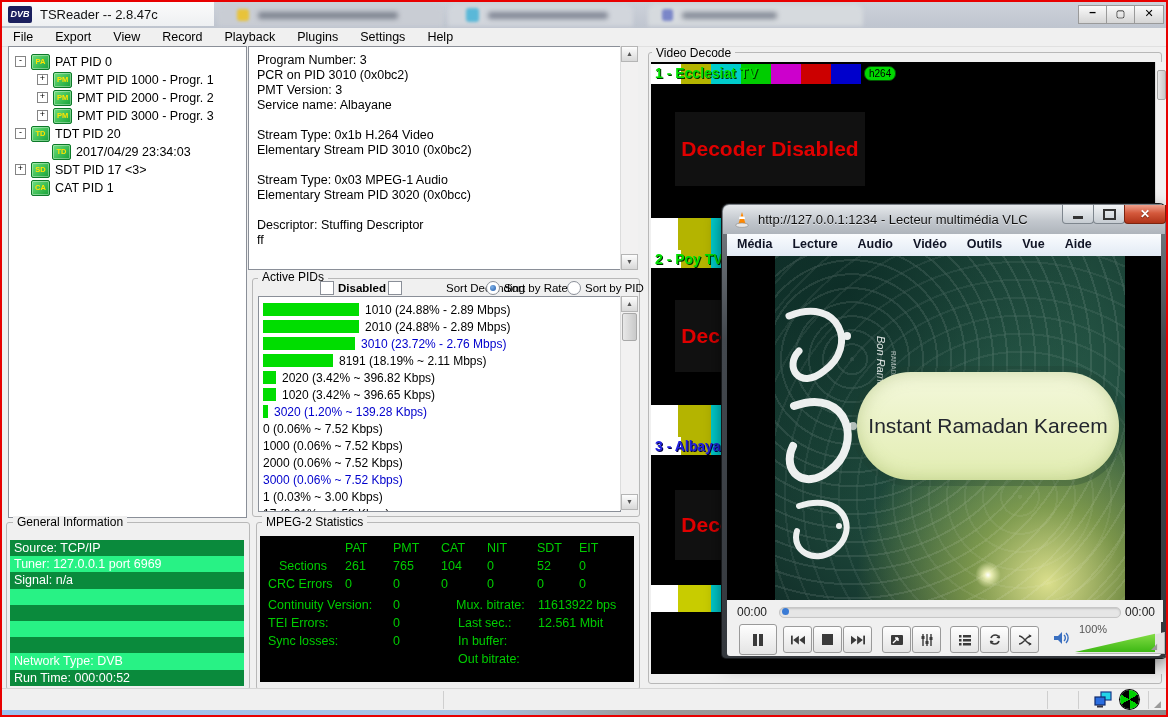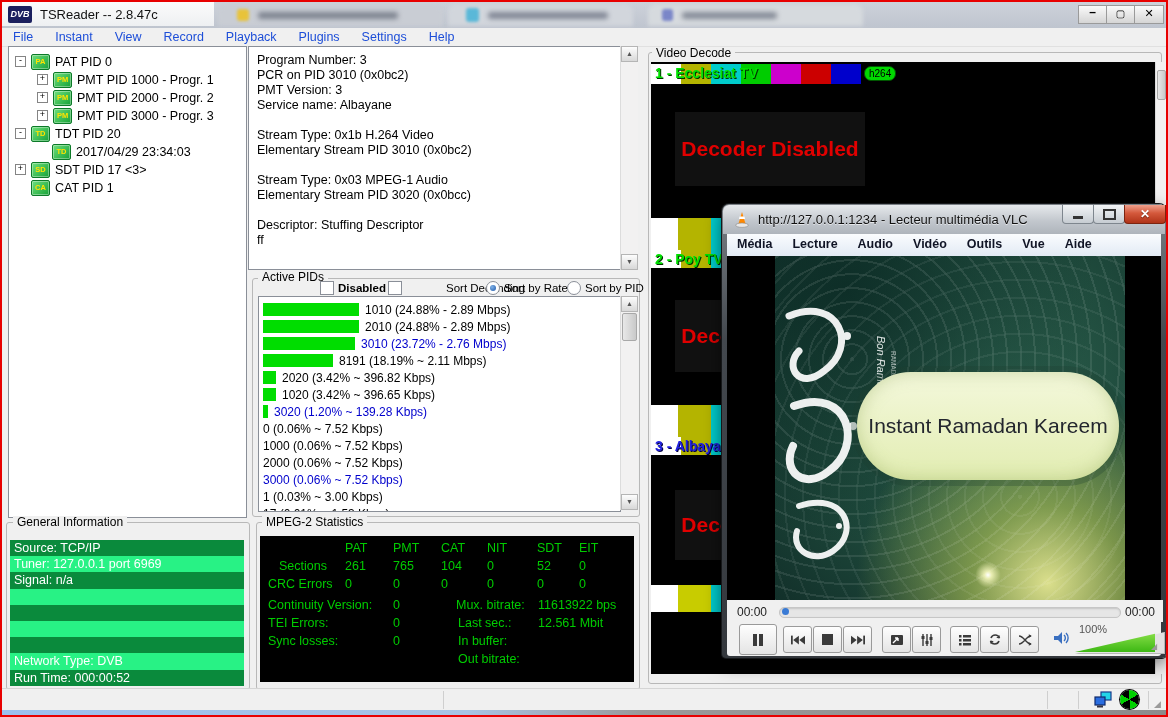--- a/index.html
+++ b/index.html
@@ -28,21 +28,21 @@
   .gi-row{width:234px;height:16.2px;line-height:16.2px;padding-left:4px;box-sizing:border-box;
           color:#fff;font-size:12.5px;white-space:nowrap;overflow:hidden;}
   .gi-dark{background:#0a8a3c;} .gi-light{background:#28f285;}
   
   .stat{position:absolute;color:#00cc00;font-size:12.5px;white-space:nowrap;}
   
   .cbar{position:absolute;top:0;bottom:0;}
   
   .vbtn{position:absolute;border:1px solid #9a9a9a;border-radius:3px;background:linear-gradient(#fefefe,#e4e4e4);
         display:flex;align-items:center;justify-content:center;}
-  .menu-item{padding:0 11px;line-height:18px;color:#1d4ed8;}
+  .menu-item{padding:0 11px;line-height:18px;color:#000000;}
   .vlc-menu-item{padding:0 10px;line-height:21px;color:#101425;font-size:12.5px;}
   .chk{width:12px;height:12px;border:1px solid #8a8f98;background:#fff;flex:none;margin-right:4px;}
   .rad{width:12px;height:12px;border:1px solid #8a8f98;border-radius:50%;background:#fff;flex:none;margin-right:4px;position:relative;}
   .rad.on:after{content:"";position:absolute;left:3px;top:3px;width:6px;height:6px;border-radius:50%;
         background:radial-gradient(circle at 35% 35%,#7fb2e8,#1e56a8);}
   .ctrl-lab{display:flex;align-items:center;font-size:11.5px;white-space:nowrap;}
 </style>
 </head>
 <body>
 
@@ -63,21 +63,21 @@
   <div class="abs" style="left:1106px;top:5px;width:27px;height:17px;background:linear-gradient(#fafafa,#d5d5d5);border:1px solid #9a9a9a;filter:blur(.6px);text-align:center;line-height:15px;font-size:10px;">▢</div>
   <div class="abs" style="left:1134px;top:5px;width:28px;height:17px;background:linear-gradient(#fafafa,#d5d5d5);border:1px solid #9a9a9a;filter:blur(.6px);text-align:center;line-height:15px;font-size:11px;">✕</div>
 
   <div class="abs" style="left:2px;top:2px;width:212px;height:24px;background:linear-gradient(#fbfbfb,#eef0f2);display:flex;align-items:center;">
     <span style="margin-left:6px;width:24px;height:17px;background:#1a1f5e;border-radius:2px;color:#fff;font-weight:bold;font-style:italic;font-size:9px;text-align:center;line-height:17px;flex:none;">DVB</span>
     <span style="margin-left:8px;font-size:13px;color:#111;white-space:nowrap;">TSReader -- 2.8.47c</span>
   </div>
 
   <div class="abs" style="left:2px;top:28px;width:1164px;height:18px;background:#f0f0f0;border-bottom:1px solid #e0e0e0;display:flex;font-size:12.5px;">
     <span class="menu-item">File</span>
-    <span class="menu-item">Instant</span>
+    <span class="menu-item">Export</span>
     <span class="menu-item">View</span>
     <span class="menu-item">Record</span>
     <span class="menu-item">Playback</span>
     <span class="menu-item">Plugins</span>
     <span class="menu-item">Settings</span>
     <span class="menu-item">Help</span>
   </div>
 
   <div class="abs sunken" style="left:8px;top:46px;width:237px;height:470px;background:#fff;">
     <div class="trow" style="left:6px;top:6px;">

